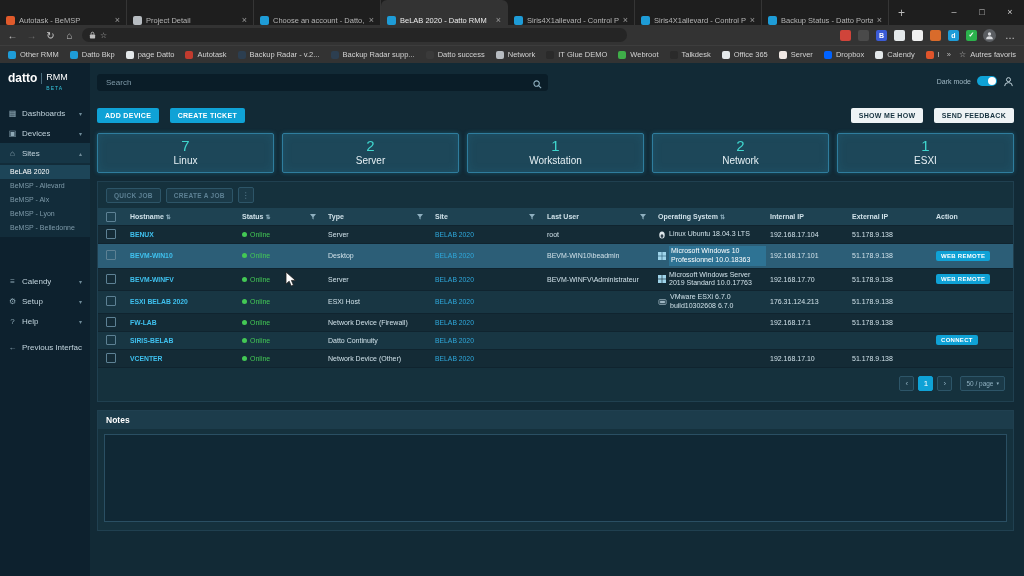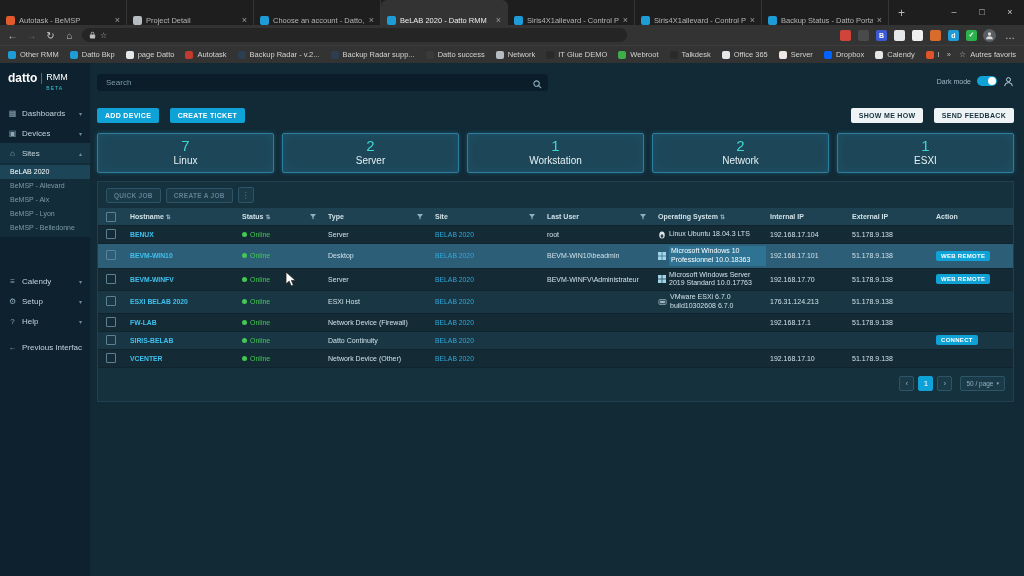--- a/index.html
+++ b/index.html
@@ -588,19 +588,25 @@
           <span class="pgbtn">‹</span>
           <span class="pgbtn active">1</span>
           <span class="pgbtn">›</span>
           <span class="pgsel">
             <span>50 / page</span>
             <i class="dd">▾</i>
           </span>
         </div>
       </section>
 
+      <section class="panel">
+        <div class="panel-head">
+          <span class="panel-title">Notes</span>
+        </div>
+        <div class="notes-body"></div>
+      </section>
     </main>
   </div>
 
   <svg class="cursor" width="12" height="17" viewBox="0 0 12 17">
     <path d="M1,1 L1,13 L4.2,10.2 L6.2,15 L8.4,14 L6.4,9.4 L10.5,9.4 Z" fill="#fff" stroke="#222" stroke-width="0.8"></path>
   </svg>
 </div>
 
 </body></html>

